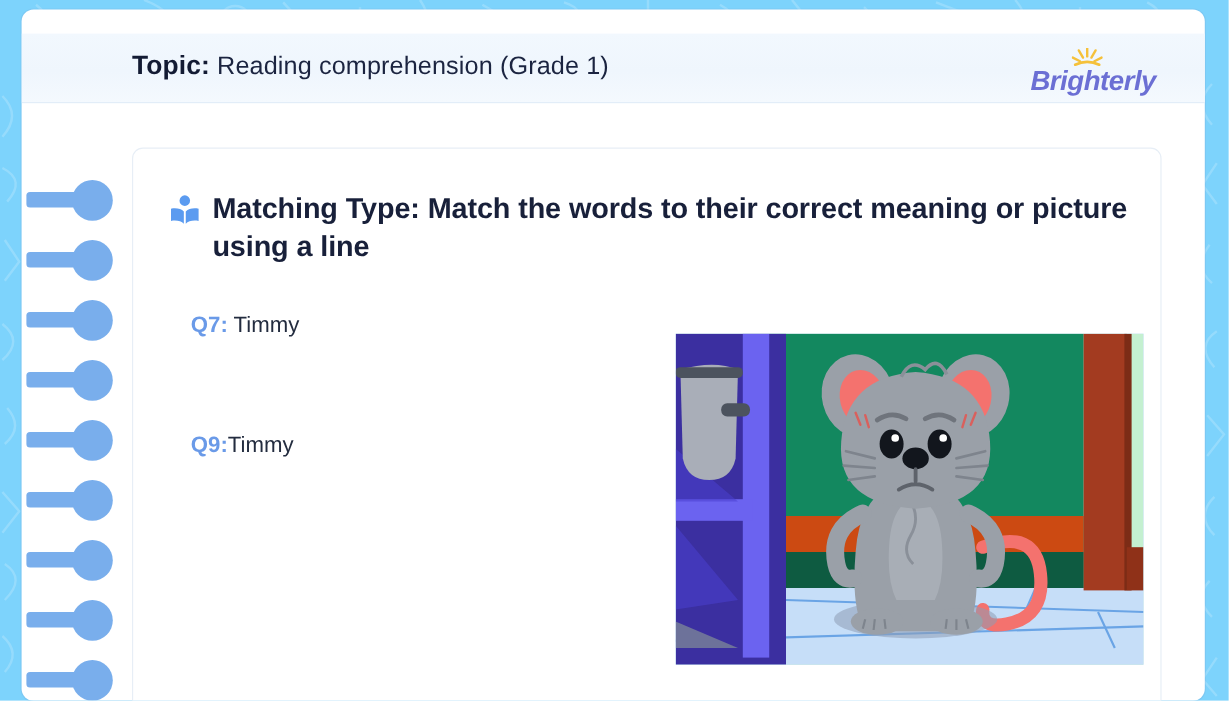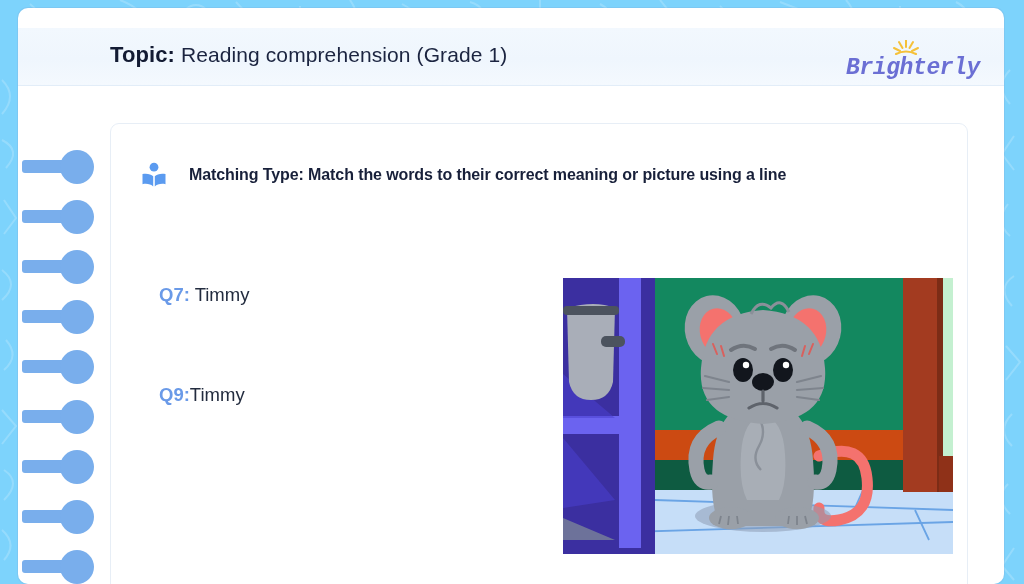--- a/index.html
+++ b/index.html
@@ -56,21 +56,21 @@
   #brand {
     position: absolute;
     right: 28px; top: 12px;
     width: 130px; height: 42px;
   }
   #brand-word {
     position: absolute;
     left: 0; bottom: 1px;
     width: 130px;
     text-align: center;
-    font-family: Liberation Mono, monospace;
+    font-family: Liberation Sans, sans-serif;
     font-style: italic;
     font-weight: bold;
     font-size: 23px;
     color: #6b6fd4;
     letter-spacing: -.4px;
   }
   #brand-sun {
     position: absolute;
     left: 47px; top: 0px;
     width: 26px; height: 15px;
@@ -112,33 +112,33 @@
     position: absolute;
     left: 30px; top: 35px;
     width: 800px;
   }
   #reader-icon {
     position: absolute;
     left: 0px; top: 3px;
     width: 26px; height: 26px;
   }
   #instruction-text {
-    margin-left: 48px;
-    font-size: 16px;
+    margin-left: 36px;
+    font-size: 24px;
     font-weight: bold;
     line-height: 31px;
     color: #18203a;
     letter-spacing: -.1px;
     max-width: 770px;
   }
 
   
   #questions {
     position: absolute;
-    left: 48px; top: 160px;
+    left: 48px; top: 136px;
     width: 330px;
   }
   .q-item {
     height: 100px;
     font-size: 18.5px;
     color: #1d2639;
     white-space: nowrap;
   }
   .q-tag {
     color: #6a9ae8;

